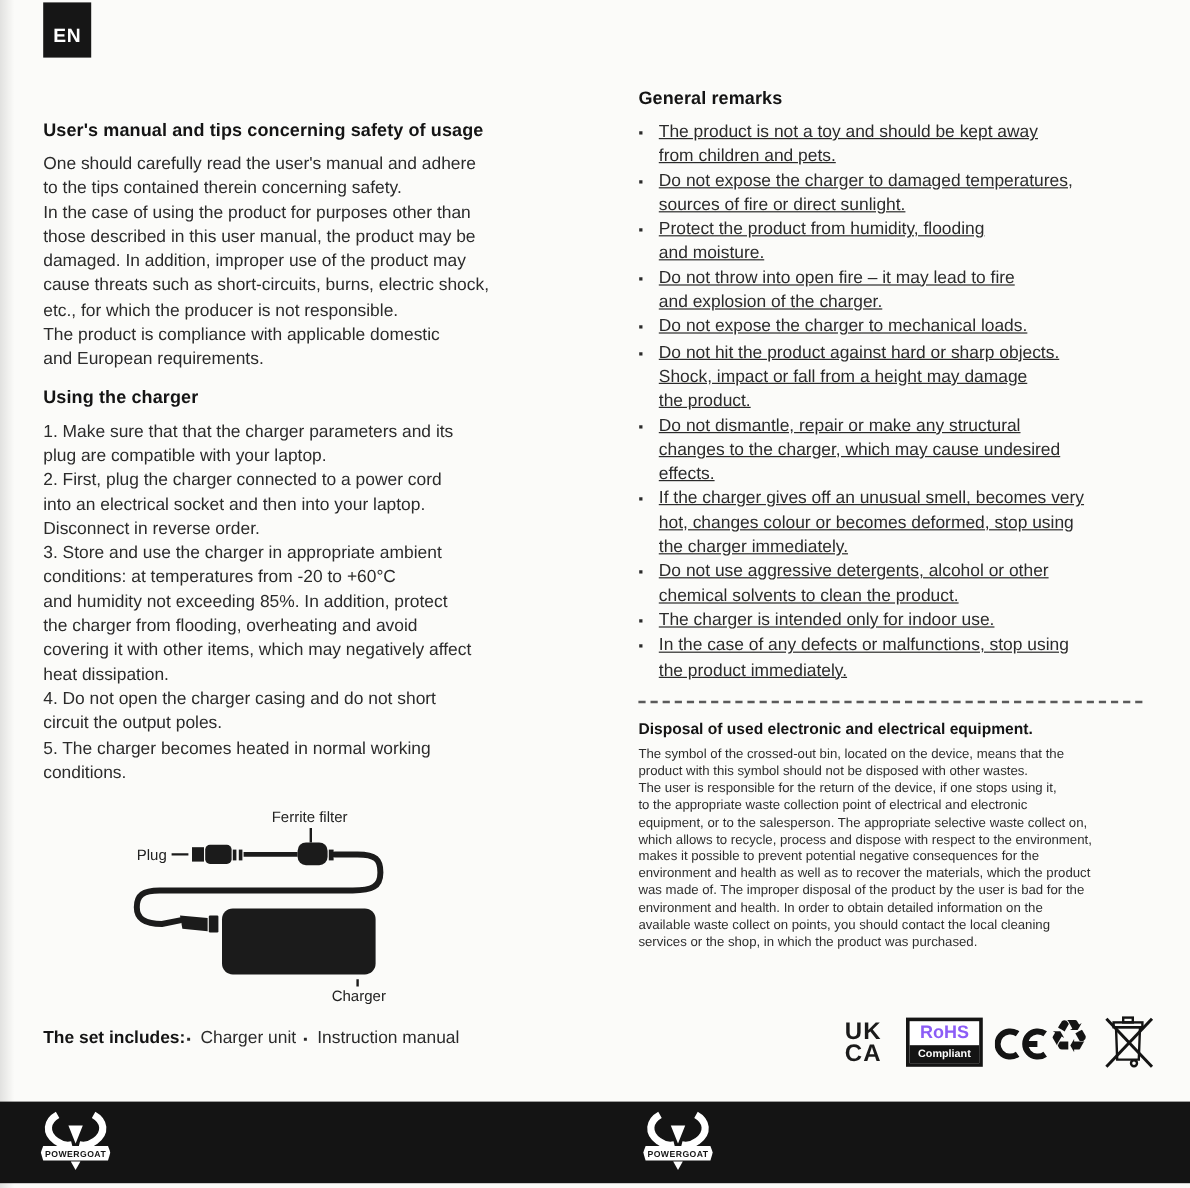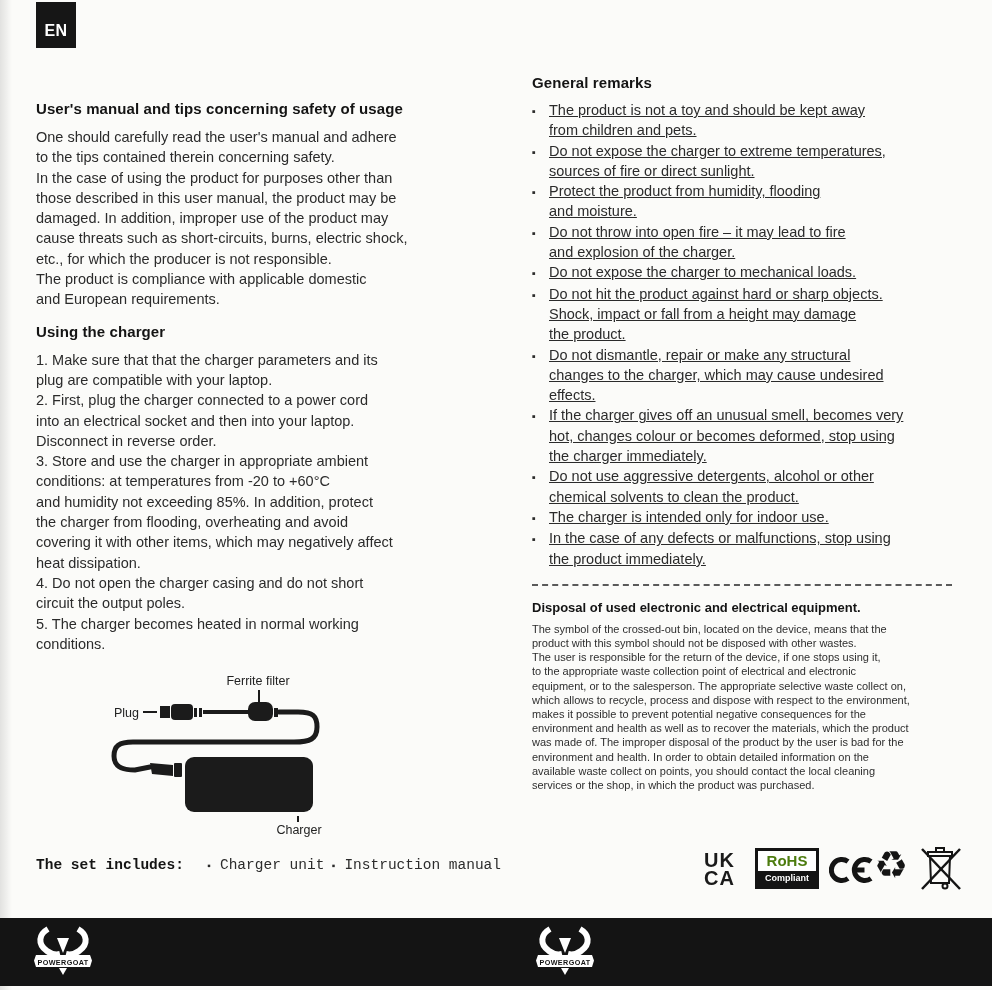--- a/index.html
+++ b/index.html
@@ -28,36 +28,36 @@
   .sec-heading { font-size:15px; font-weight:bold; color:#141414; letter-spacing:0.1px;margin-top:34px; }
   .body-text {
     margin-top:10px; font-size:14.5px; line-height:20.3px;
     white-space:pre-line; color:#2b2b2b;
   }
   .mt-using { margin-top:13px; }
   .mt-desc  { margin-top:14px; }
   .diagram { position:absolute; left:36px; top:656px; }
   .set-includes {
     position:absolute; left:36px; top:857px; font-size:14.5px; color:#2b2b2b;
-    display:flex; align-items:center; gap:22px;font-family:Liberation Mono, monospace;
+    display:flex; align-items:center; gap:1px;
   }
   .set-includes .label { font-weight:bold; color:#141414; }
   .inc-item { display:inline-flex; align-items:baseline; gap:8px; margin-right:6px; }
   .inc-marker, .bullet-marker { font-size:10px; color:#2b2b2b; }
   .remarks { margin-top:9px; }
   .remark-row { display:flex; gap:6px; }
   .bullet-marker { width:11px; flex:none; line-height:20.3px; font-size:11px; padding-top:1px; }
   .bullet-text { font-size:14.5px; line-height:20.3px; white-space:pre-line; color:#2b2b2b;text-decoration:underline; }
   .dashed-sep { margin-top:15px; width:420px; border-top:2px dashed #5a5a5a; }
   .disposal-heading { margin-top:14px; font-size:13px; font-weight:bold; color:#141414; }
   .disposal-body { margin-top:7px; font-size:11px; line-height:14.2px; white-space:pre-line; color:#2e2e2e; width:445px; }
   .marks-row { position:absolute; left:0; top:0; }
   .ukca { position:absolute; left:704px; top:851px; font-weight:bold; font-size:20px; line-height:18px; color:#1a1a1a; letter-spacing:1px; }
   .rohs { position:absolute; left:755px; top:848px; width:64px; border:3px solid #141414; background:#fff; text-align:center; }
-  .rohs-title { font-size:15px; font-weight:bold; color:#4d7c0f; line-height:20px; }
+  .rohs-title { font-size:15px; font-weight:bold; color:#8b5cf6; line-height:20px; }
   .rohs-sub { background:#141414; color:#ffffff; font-size:9px; font-weight:bold; line-height:15px; }
   .ce-mark { position:absolute; left:829px; top:852px; }
   .recycle { position:absolute; left:874px; top:841px; font-size:38px; line-height:48px; color:#141414; }
   .weee { position:absolute; left:918px; top:843px; }
   .footer-bar { position:absolute; left:0; top:918px; width:992px; height:68px; background:#141414; }
   .goat { position:absolute; top:8px; }
   .goat-1 { left:34px; }
   .goat-2 { left:536px; }
   svg text { font-family:"Liberation Sans", sans-serif; }
 </style>
@@ -133,21 +133,21 @@
   <div class="col-right">
     <div class="sec-heading">General remarks</div>
     <div class="remarks">
         <div class="remark-row">
           <span class="bullet-marker">▪</span>
           <span class="bullet-text">The product is not a toy and should be kept away
 from children and pets.</span>
         </div>
         <div class="remark-row">
           <span class="bullet-marker">▪</span>
-          <span class="bullet-text">Do not expose the charger to extreme temperatures,
+          <span class="bullet-text">Do not expose the charger to damaged temperatures,
 sources of fire or direct sunlight.</span>
         </div>
         <div class="remark-row">
           <span class="bullet-marker">▪</span>
           <span class="bullet-text">Protect the product from humidity, flooding
 and moisture.</span>
         </div>
         <div class="remark-row">
           <span class="bullet-marker">▪</span>
           <span class="bullet-text">Do not throw into open fire – it may lead to fire

